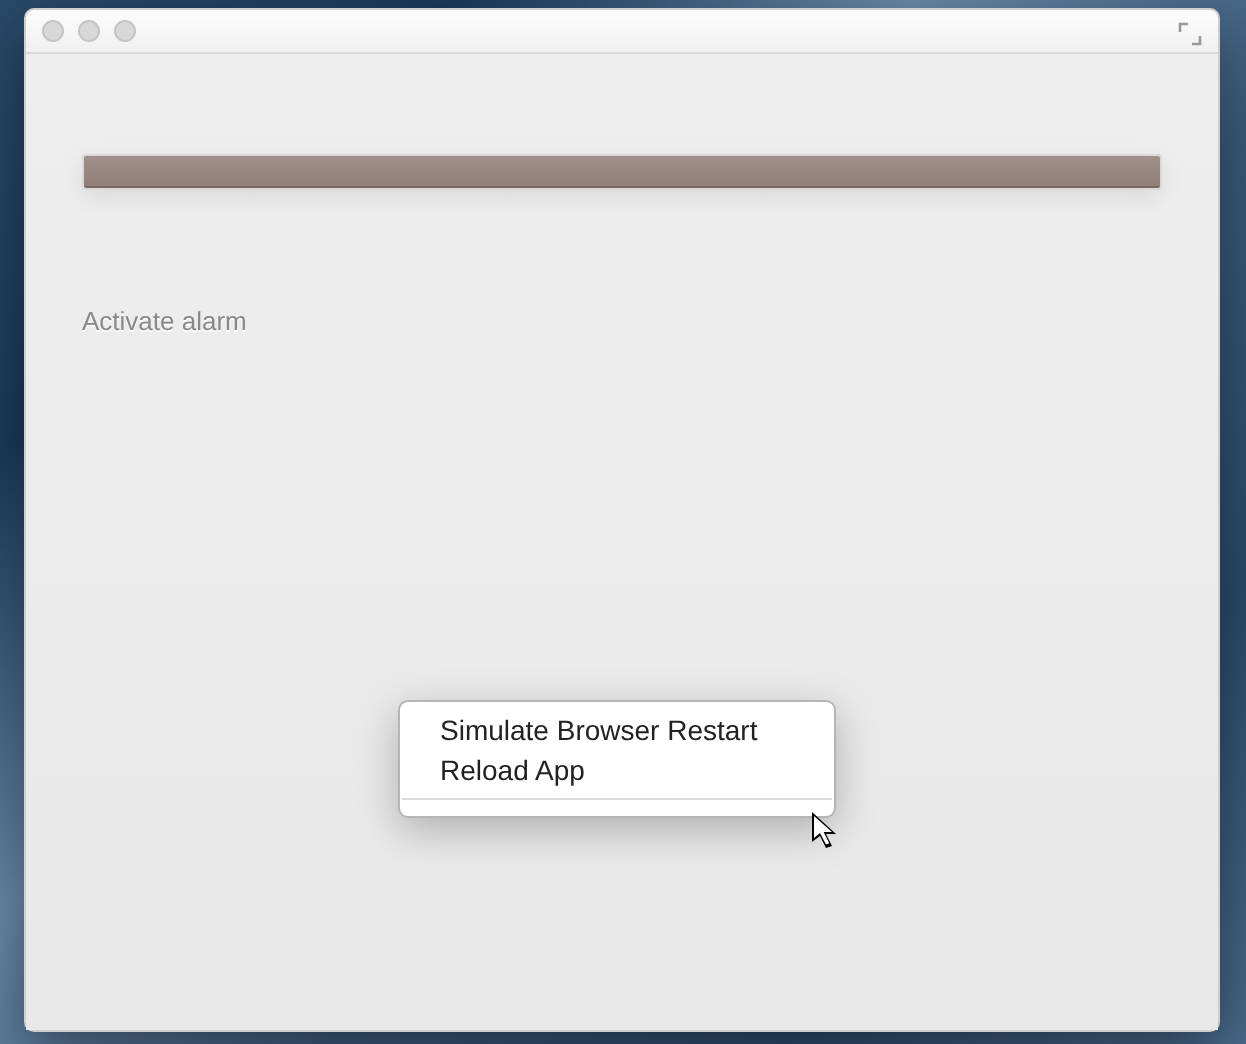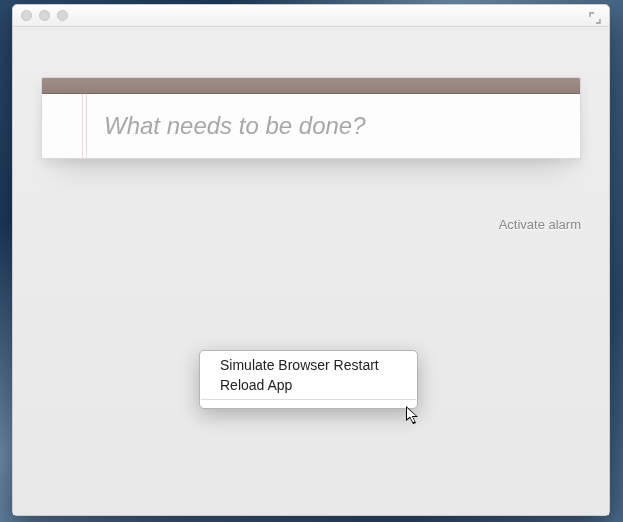--- a/index.html
+++ b/index.html
@@ -119,21 +119,21 @@
     
     .todo-input {
       font-size: 24px;
       font-style: italic;
       color: #a8a8a8;
       font-family: "Helvetica Neue", Helvetica, Arial, sans-serif;
       padding-left: 40px;
     }
     
     .activate-link {
-      text-align: right;
+      text-align: left;
       margin-top: 58px;
       font-size: 13px;
       color: #888;
       text-shadow: 0 1px 0 #fff;
     }
     
     .context-menu {
       position: absolute;
       left: 199px;
       top: 350px;
@@ -187,25 +187,20 @@
       <svg viewBox="0 0 12 12">
           <path d="M1 5 L1 1 L5 1 M7 11 L11 11 L11 7" stroke="#999" stroke-width="1.3" fill="none"></path>
         </svg>
     </div>
   </div>
 
   <div class="window-content">
 
     <div class="todo-card">
       <div class="card-header-bar"></div>
-      <div class="todo-input-area">
-        <div class="paper-rule"></div>
-        <div class="paper-rule r2"></div>
-        <div class="todo-input">What needs to be done?</div>
-      </div>
     </div>
 
     <div class="activate-link">Activate alarm</div>
   </div>
 </div>
 
 <div class="context-menu">
   <div class="menu-item">Simulate Browser Restart</div>
   <div class="menu-item">Reload App</div>
   <div class="menu-divider"></div>

